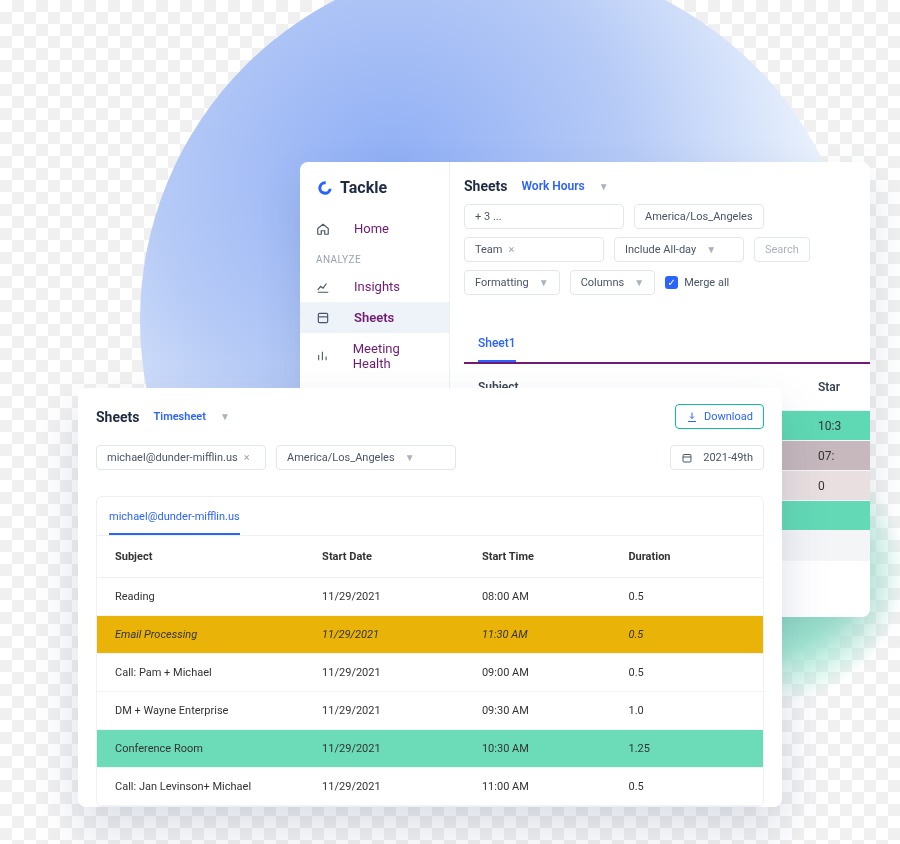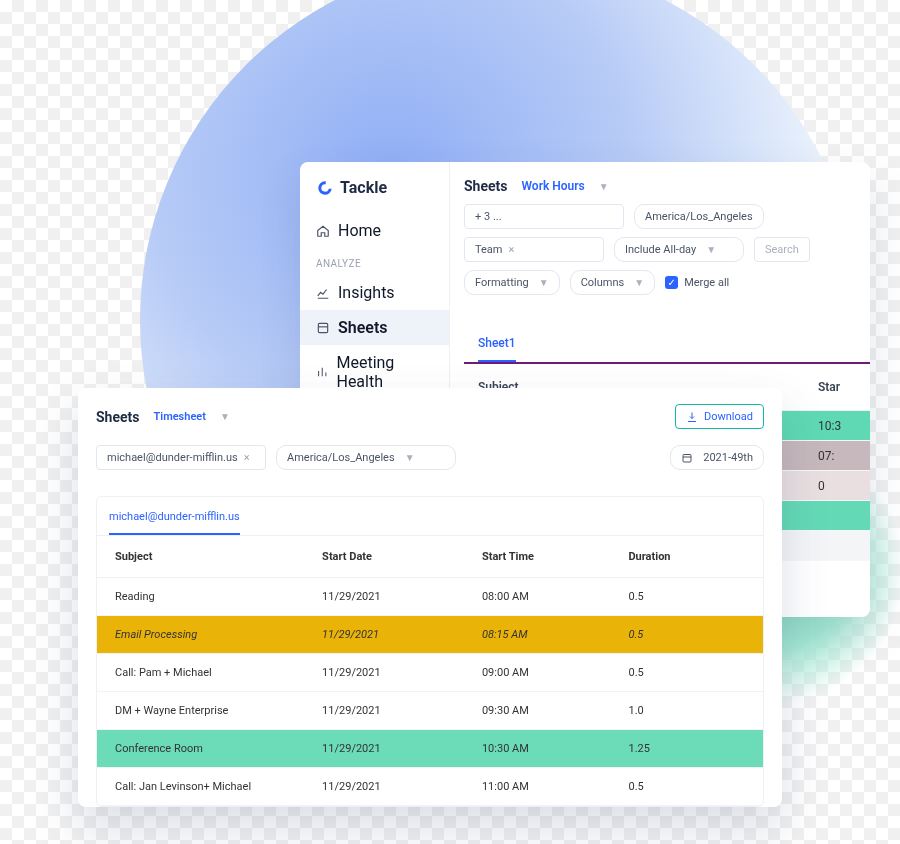--- a/index.html
+++ b/index.html
@@ -48,41 +48,41 @@
     font-size: 12px;
   }
   .brand {
     display: flex; align-items: center; gap: 6px;
     font-weight: 700; font-size: 16px; color: #1f2a44;
     padding: 0 16px 16px 16px;
   }
   .brand svg { width: 18px; height: 18px; }
   .side-group { font-size: 10px; letter-spacing: .04em; color: #9aa2b1; padding: 10px 16px 6px; text-transform: uppercase; }
   .side-item {
-    display: flex; align-items: center; gap: 8px;
-    padding: 8px 16px; color: #0f172a; font-size: 16px; cursor: pointer;
+    display: flex; align-items: center; gap: 24px;
+    padding: 8px 16px; color: #701a75; font-size: 13px; cursor: pointer;
   }
   .side-item.active { background: #eef2f9; font-weight: 600; border-radius: 0; }
   .side-item svg { width: 14px; height: 14px; }
 
   .main { flex: 1; padding: 12px 0 0 14px; font-size: 12px; overflow: hidden; }
   .main-header { display: flex; align-items: center; gap: 14px; padding: 4px 0 10px 0; }
   .main-title { font-weight: 700; color: #1f2a44; font-size: 14px; }
   .main-sub { color: #2b63ff; font-weight: 600; font-size: 12px; }
   .tri { color: #aab1bf; font-size: 10px; }
 
   .pillrow { display: flex; gap: 10px; flex-wrap: wrap; padding-right: 0; }
   .pillrow + .pillrow { margin-top: 8px; }
   .pill, .select, .minisearch {
     border: 1px solid #e2e6ee; border-radius: 4px;
     padding: 5px 10px; font-size: 11px; color: #4a5467;
     background: #fff; display: inline-flex; align-items: center; gap: 6px;
   }
   .pill .x { color: #9aa2b1; }
-  .select { gap: 10px; border-radius: 10px; }
+  .select { gap: 10px; }
   .minisearch { color: #aab1bf; }
   .check { display: inline-flex; align-items: center; gap: 6px; color: #4a5467; font-size: 11px; }
   .check .box { width: 13px; height: 13px; background: #2b63ff; border-radius: 3px; display: inline-flex; align-items: center; justify-content: center; color:#fff; font-size: 10px; }
 
   .tabs { margin-top: 33px; border-bottom: 2px solid #701a75; padding-left: 14px; }
   .tab {
     display: inline-block; padding: 8px 0 10px 0; color: #2b63ff; font-size: 12px; font-weight: 500;
     border-bottom: 2px solid #2b63ff;
   }
 
@@ -319,21 +319,21 @@
       <tbody>
         <tr>
           <td>Reading</td>
           <td>11/29/2021</td>
           <td>08:00 AM</td>
           <td>0.5</td>
         </tr>
         <tr class="rl-grey">
           <td>Email Processing</td>
           <td>11/29/2021</td>
-          <td>08:15 AM</td>
+          <td>11:30 AM</td>
           <td>0.5</td>
         </tr>
         <tr>
           <td>Call: Pam + Michael</td>
           <td>11/29/2021</td>
           <td>09:00 AM</td>
           <td>0.5</td>
         </tr>
         <tr>
           <td>DM + Wayne Enterprise</td>

